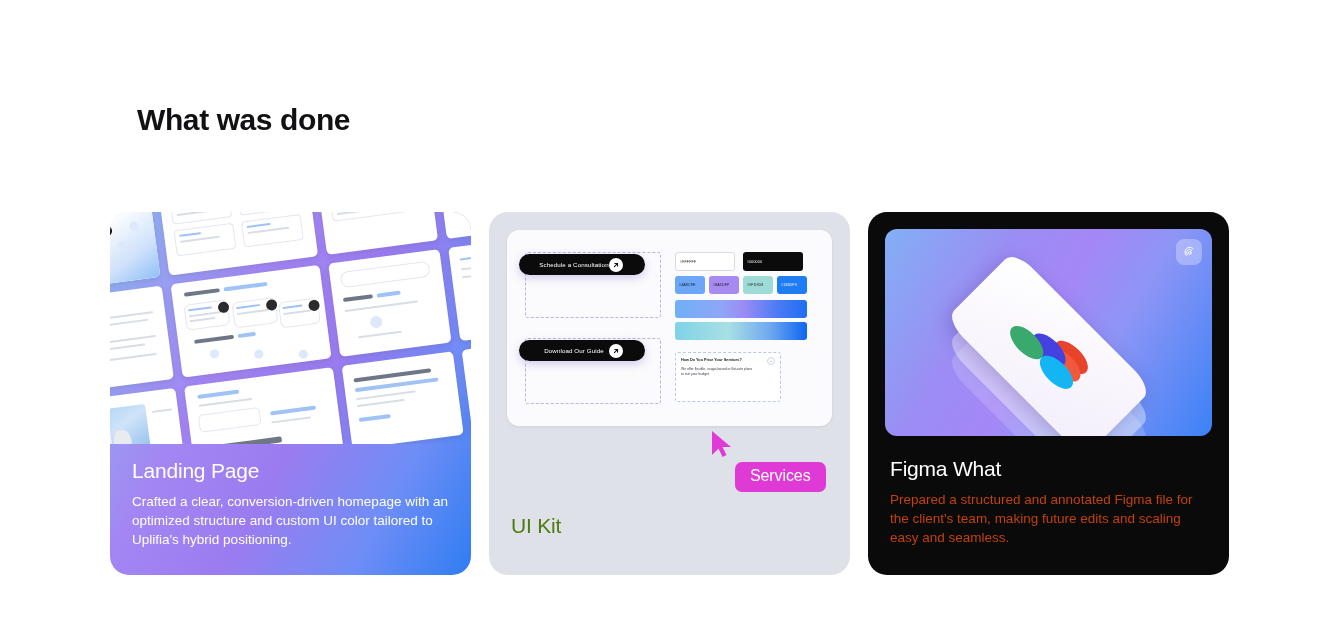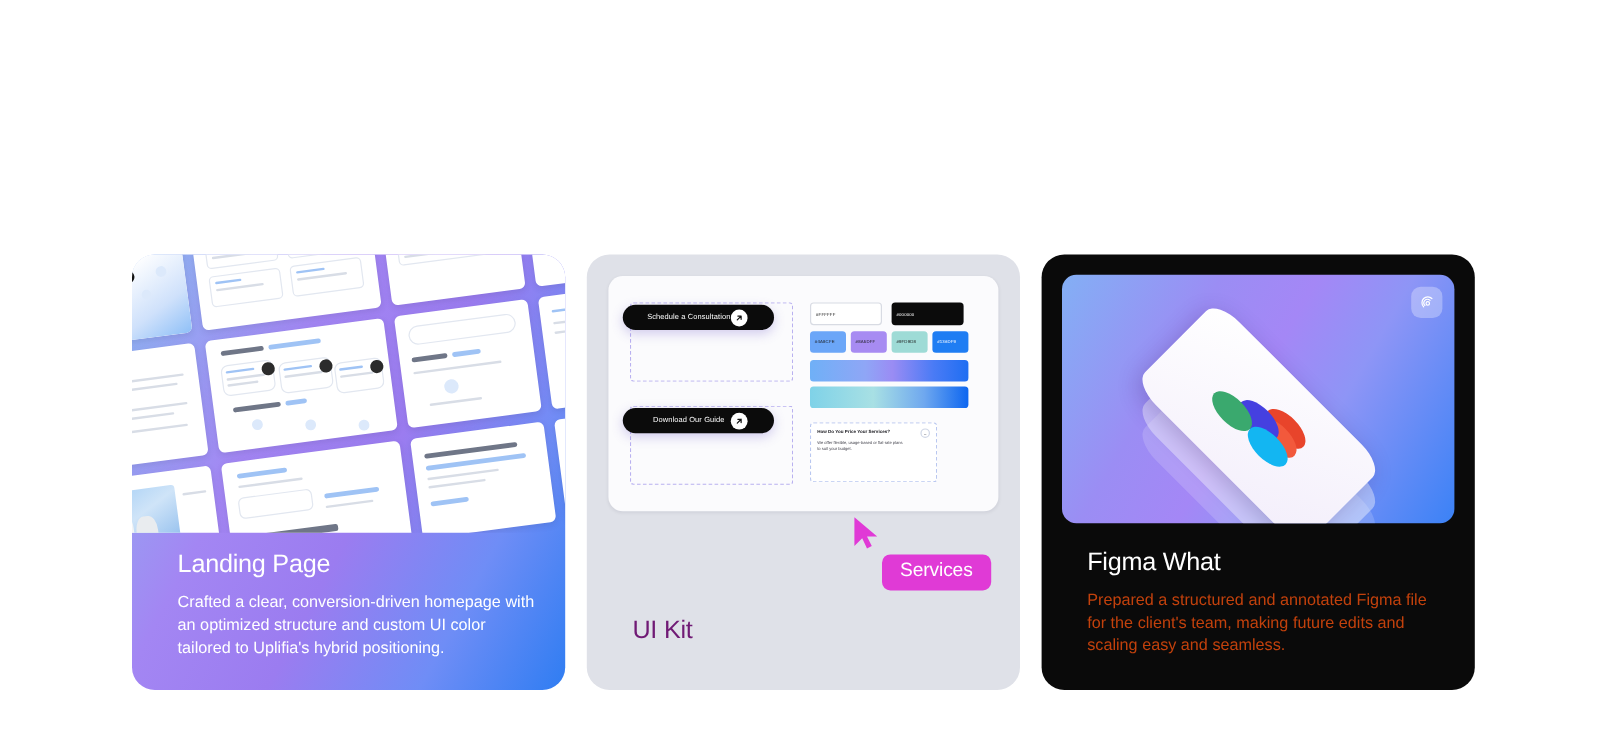--- a/index.html
+++ b/index.html
@@ -32,25 +32,25 @@
   .thumb { position: absolute; left: 0; top: 0; width: 100%; }
   .card-1 .thumb { height: 232px; }
   .card-2 .thumb { left: 18px; top: 18px; width: 325px; height: 196px;
                    background: #fbfbfd; border-radius: 12px; overflow: hidden;
                    box-shadow: 0 1px 3px rgba(20,20,40,.07); }
   .card-3 .thumb { left: 17px; top: 17px; width: 327px; height: 207px;
                    border-radius: 12px; overflow: hidden;
                    background: linear-gradient(120deg, #83aff5 0%, #9b8df4 30%, #a487f6 48%, #8e95f6 66%, #3b82f6 100%); }
 
   
-  .card-body { position: absolute; left: 16px; right: 0; bottom: 0; padding: 0 22px 24px 22px; }
+  .card-body { position: absolute; left: 0; right: 0; bottom: 0; padding: 0 22px 24px 22px; }
   .card-title { font-size: 21px; font-weight: 500; letter-spacing: -0.2px; margin-bottom: 9px; }
   .card-desc { font-size: 13.5px; line-height: 19px; font-weight: 400; }
   .card-1 .card-title, .card-1 .card-desc { color: #ffffff; }
-  .card-2 .card-title { color: #701a75; }
+  .card-2 .card-title { color: #4d7c0f; }
   .card-2 .card-desc  { color: #1c1c24; }
   .card-3 .card-title { color: #ffffff; }
   .card-3 .card-desc  { color: #c2410c; }
   .card-1 .card-body { bottom: 2px; }
   .card-2 .card-body { bottom: 4px; }
   .card-3 .card-body { bottom: 4px; }
 
   
   .mosaic-wrap { position: absolute; inset: 0; overflow: hidden; }
   .mosaic { position: absolute; left: -52px; top: -36px; width: 470px; height: 330px;
@@ -125,20 +125,21 @@
   .cursor svg { width: 26px; height: 30px; display: block; }
   .designer-badge { position: absolute; left: 735px; top: 462px;
                     background: #e03ad6; color: #fff; font-size: 16px;
                     padding: 5px 15px 7px 15px; border-radius: 7px; letter-spacing: -0.1px; }
 </style>
 </head>
 <body>
 
 <div class="page">
 
+  <h1 class="section-title">What was done</h1>
 
   <div class="cards">
 
     <div class="card card-1">
       <div class="thumb">
         <div class="mosaic-wrap">
           <div class="mosaic">
 
             <div class="shot">
               <div class="grad"></div>

